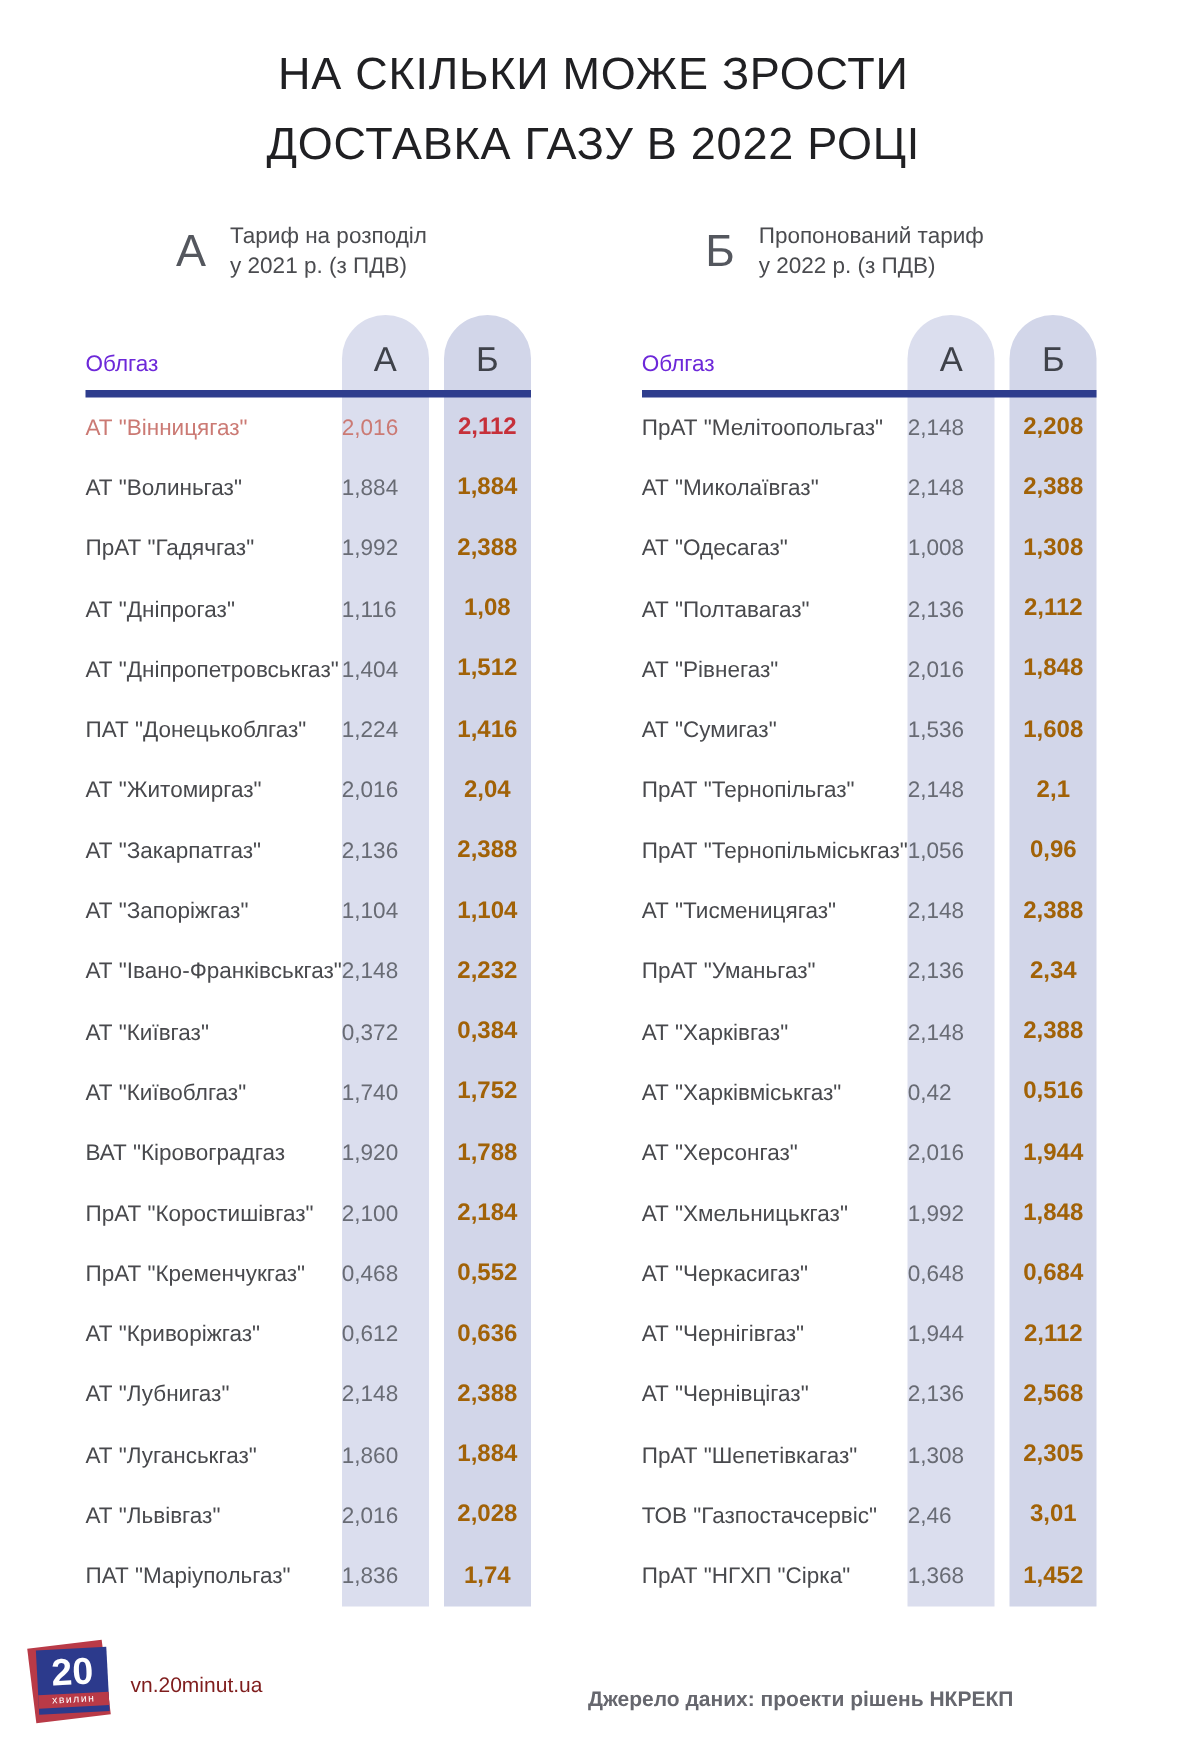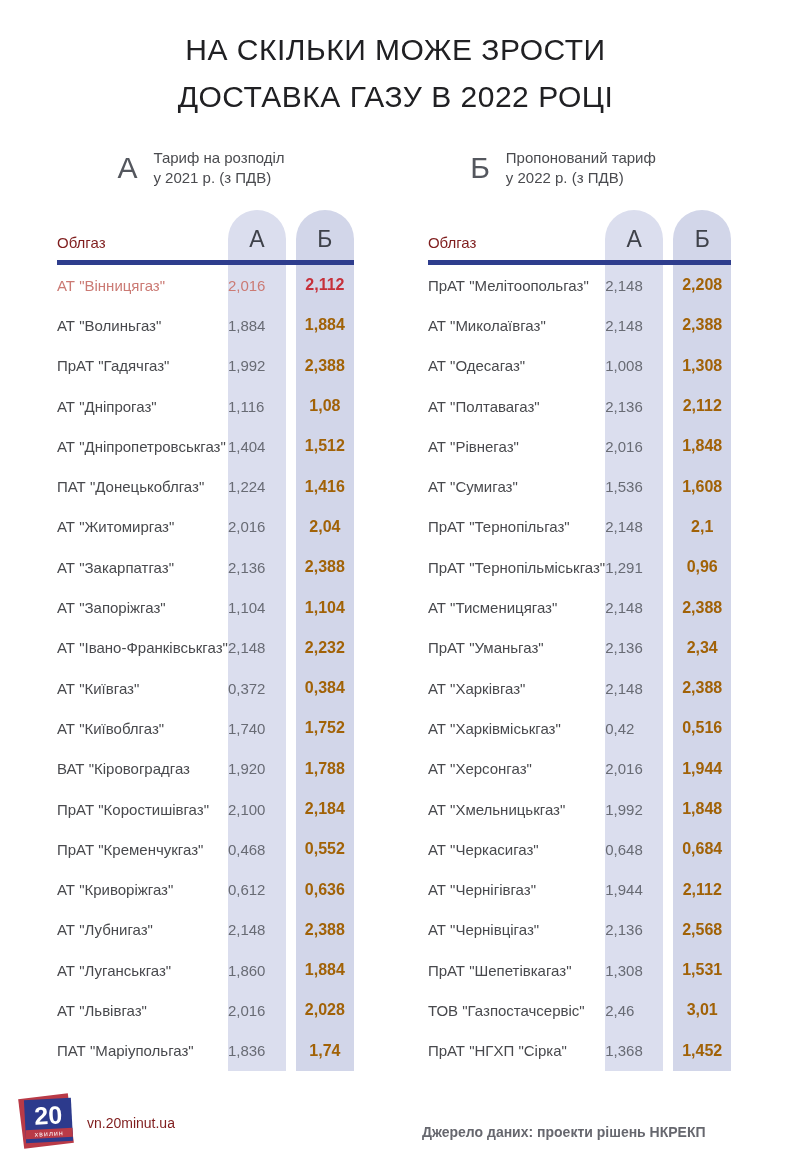--- a/index.html
+++ b/index.html
@@ -70,21 +70,21 @@
     position:relative;
     z-index:1;
   }
   .thead {
     height:50px;
     align-items:end;
     padding-bottom:7px;
   }
   .thead .name-h {
     font-size:15px;
-    color:#7f1d1d;
+    color:#6d28d9;
     padding-bottom:2px;
   }
   .thead .col-letter {
     font-size:23px;
     font-weight:300;
     color:#3f424a;
     text-align:center;
   }
   .rule {
     height:5px;
@@ -165,21 +165,21 @@
     text-transform:lowercase;
   }
   .footer-links {
     font-size:14px;
     font-weight:400;
     color:#7f1d1d;
     line-height:22px;
   }
   .source-note {
     position:absolute;
-    left:422px;
+    left:392px;
     top:1124px;
     font-size:14px;
     font-weight:700;
     color:#66676e;
   }
 </style>
 </head>
 <body>
 
 <div class="title">
@@ -388,21 +388,21 @@
     <div class="cell-b">1,608</div>
   </div>
         <div class="tgrid trow">
     <div class="cell-name">ПрАТ "Тернопільгаз"</div>
     <div class="cell-a">2,148</div>
     <div></div>
     <div class="cell-b">2,1</div>
   </div>
         <div class="tgrid trow">
     <div class="cell-name">ПрАТ "Тернопільміськгаз"</div>
-    <div class="cell-a">1,291</div>
+    <div class="cell-a">1,056</div>
     <div></div>
     <div class="cell-b">0,96</div>
   </div>
         <div class="tgrid trow">
     <div class="cell-name">АТ "Тисменицягаз"</div>
     <div class="cell-a">2,148</div>
     <div></div>
     <div class="cell-b">2,388</div>
   </div>
         <div class="tgrid trow">
@@ -450,21 +450,21 @@
         <div class="tgrid trow">
     <div class="cell-name">АТ "Чернівцігаз"</div>
     <div class="cell-a">2,136</div>
     <div></div>
     <div class="cell-b">2,568</div>
   </div>
         <div class="tgrid trow">
     <div class="cell-name">ПрАТ "Шепетівкагаз"</div>
     <div class="cell-a">1,308</div>
     <div></div>
-    <div class="cell-b">1,531</div>
+    <div class="cell-b">2,305</div>
   </div>
         <div class="tgrid trow">
     <div class="cell-name">ТОВ "Газпостачсервіс"</div>
     <div class="cell-a">2,46</div>
     <div></div>
     <div class="cell-b">3,01</div>
   </div>
         <div class="tgrid trow">
     <div class="cell-name">ПрАТ "НГХП "Сірка"</div>
     <div class="cell-a">1,368</div>

